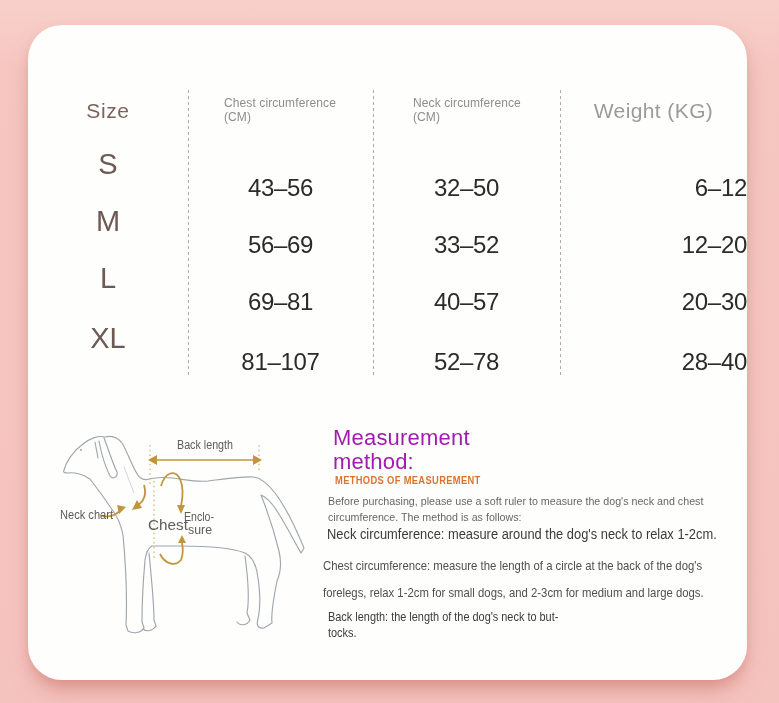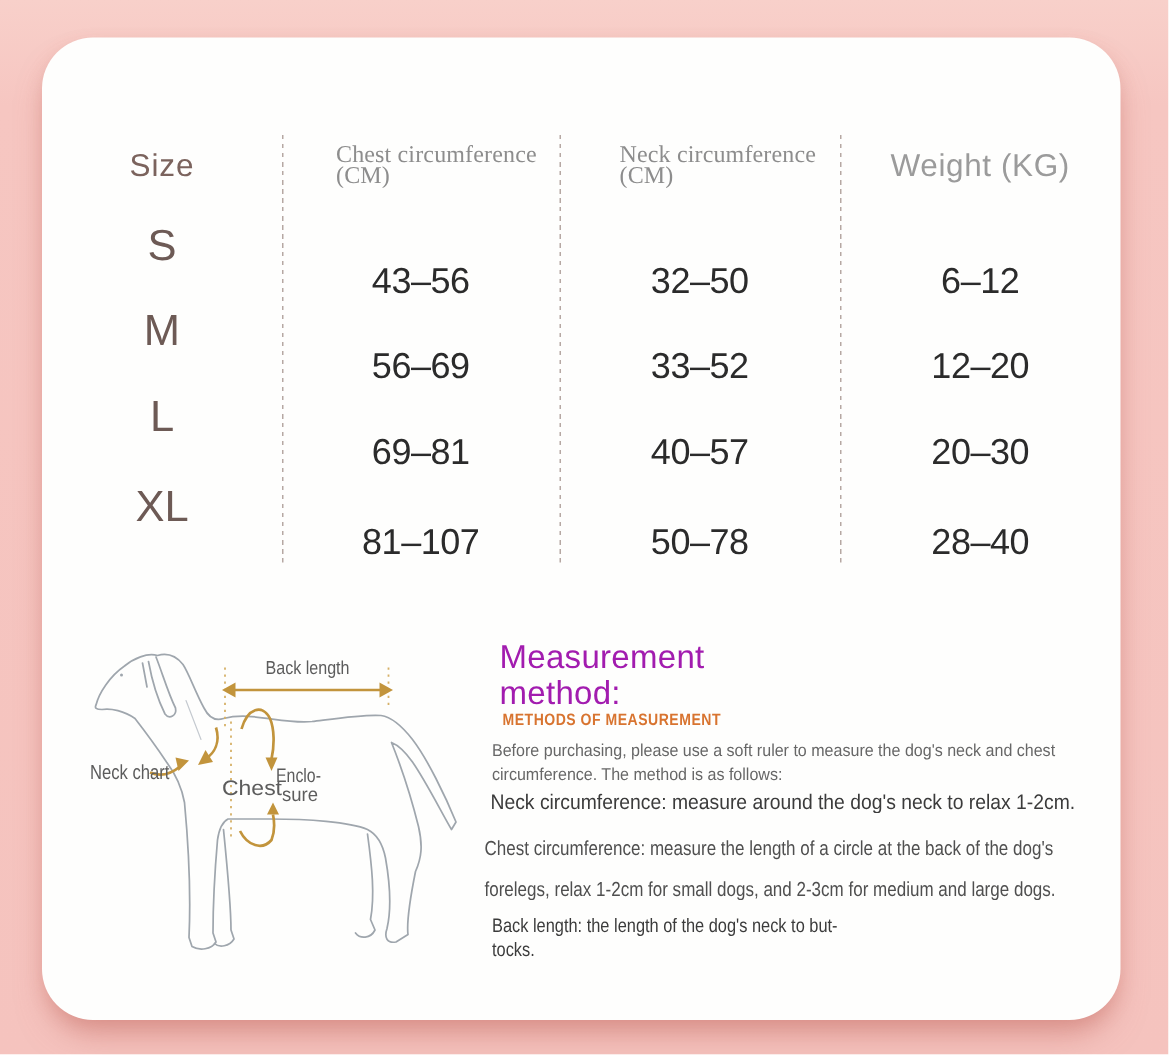--- a/index.html
+++ b/index.html
@@ -20,35 +20,35 @@
   
   .tbl-divider{
     position:absolute;top:65px;width:1px;height:285px;
     background-image:repeating-linear-gradient(to bottom,#b6a8a3 0px,#b6a8a3 3px,transparent 3px,transparent 6px);
   }
   .hdr-size{
     position:absolute;left:0;top:74px;width:160px;text-align:center;
     font-size:21px;letter-spacing:.6px;color:#7b635d;
   }
   .hdr-small{
-    position:absolute;top:72px;font-size:16px;line-height:13.5px;color:#8d8d8d;letter-spacing:.1px;font-family:Liberation Serif, serif;
+    position:absolute;top:72px;font-size:12px;line-height:13.5px;color:#8d8d8d;letter-spacing:.1px;
   }
   .hdr-weight{
     position:absolute;left:532px;top:74px;width:187px;text-align:center;
     font-size:21px;letter-spacing:.4px;color:#9b9b9b;
   }
   .tbl-row{
     position:absolute;left:0;width:719px;height:28px;display:flex;align-items:center;
   }
   .cell{line-height:28px;text-align:center;}
   .cell-size{width:160px;font-size:29px;font-weight:500;color:#6d5a55;}
   .cell-val{font-size:24px;color:#2b2b2b;letter-spacing:-.3px;margin-top:48px;}
   .cell-chest{width:185px;}
   .cell-neck{width:187px;}
-  .cell-weight{width:187px;}
+  .cell-weight{width:187px;text-align:right;}
   
   .dog-svg{position:absolute;left:12px;top:390px;width:300px;height:270px;}
   .m-title{
     position:absolute;left:305px;top:401px;
     font-size:22px;line-height:24px;color:#a21caf;letter-spacing:.2px;
   }
   .m-subtitle{
     position:absolute;left:307px;top:449px;
     font-size:11px;font-weight:bold;color:#d87430;letter-spacing:.4px;
     transform:scaleX(.85);transform-origin:left top;white-space:nowrap;
@@ -113,21 +113,21 @@
       </div>
       <div class="tbl-row" style="top:239px">
         <div class="cell cell-size">L</div>
         <div class="cell cell-val cell-chest">69–81</div>
         <div class="cell cell-val cell-neck">40–57</div>
         <div class="cell cell-val cell-weight">20–30</div>
       </div>
       <div class="tbl-row" style="top:299px">
         <div class="cell cell-size">XL</div>
         <div class="cell cell-val cell-chest">81–107</div>
-        <div class="cell cell-val cell-neck">50–78</div>
+        <div class="cell cell-val cell-neck">52–78</div>
         <div class="cell cell-val cell-weight">28–40</div>
       </div>
     </div>
 
     <svg class="dog-svg" viewBox="0 0 300 270">
 
       <g stroke="#9fa6ad" stroke-width="1.15" fill="none" stroke-linecap="round" stroke-linejoin="round">
         <path d="M24,55 C26,47 33,36 43,29 C49,24 58,20 65,22 C72,20 78,23 82,28
                  C86,34 90,46 96,57 C99,63 103,66 109,64
                  C128,59 148,68 168,66 C184,64 204,61 214,62

